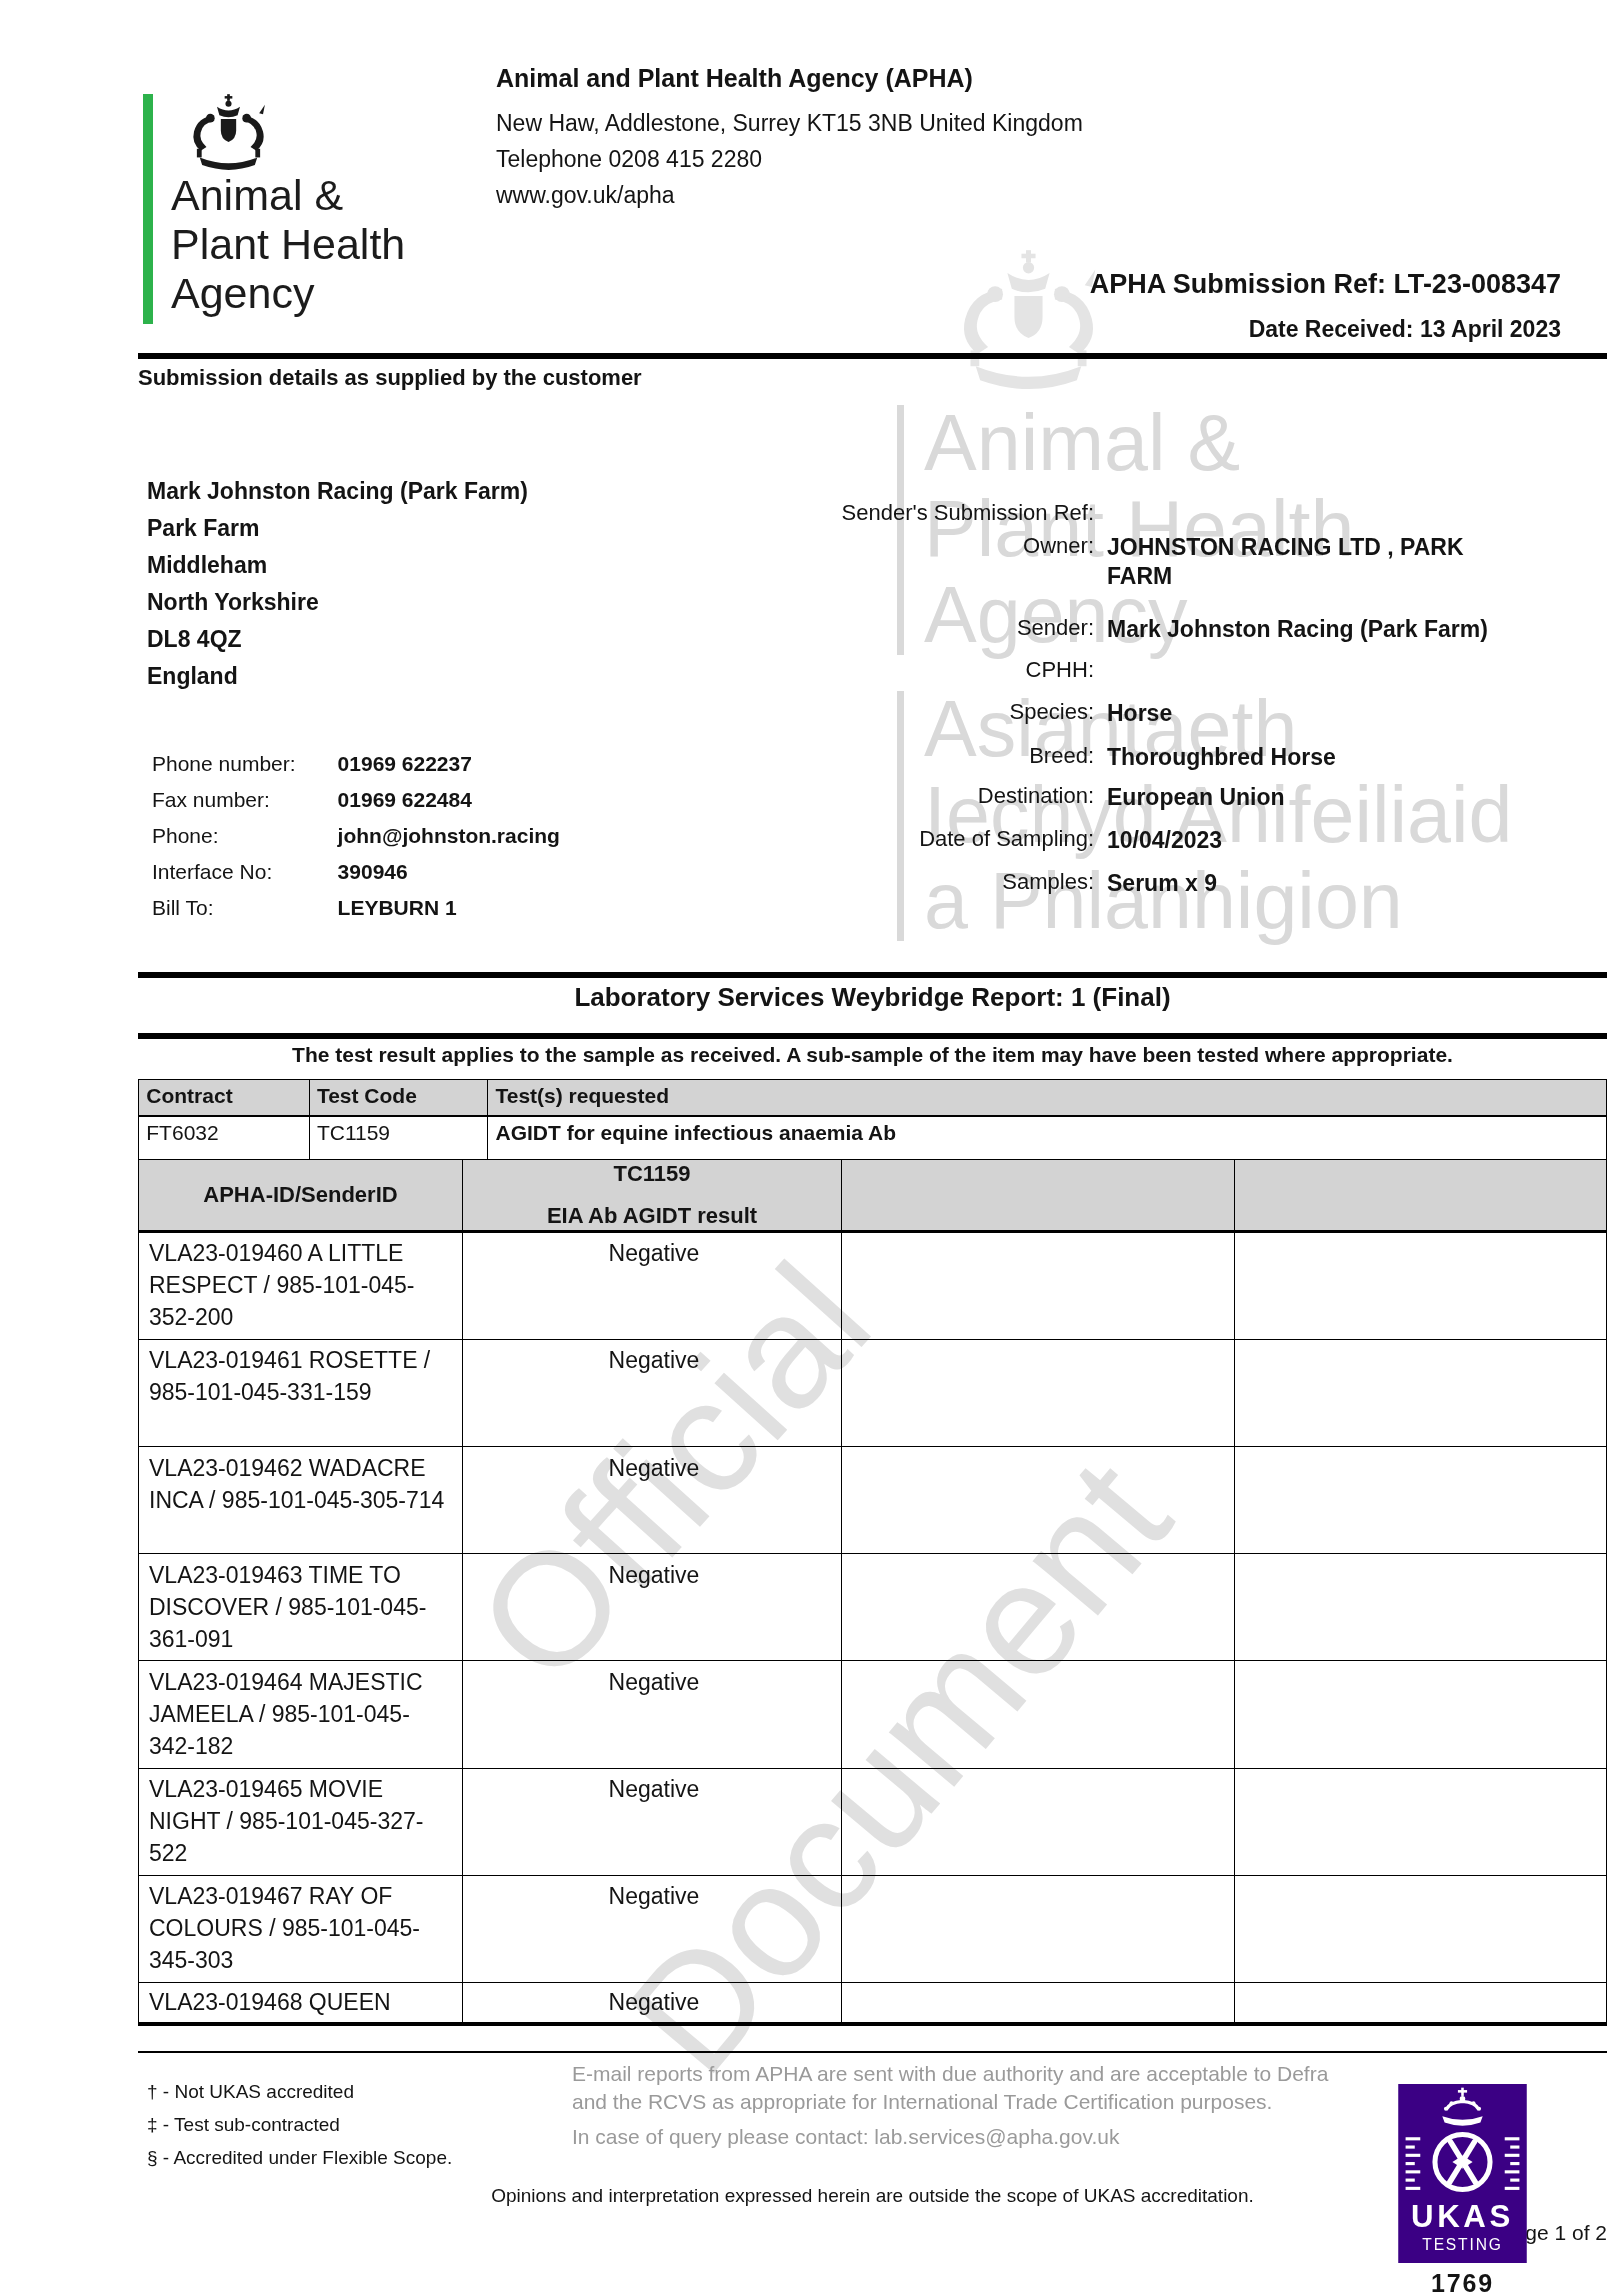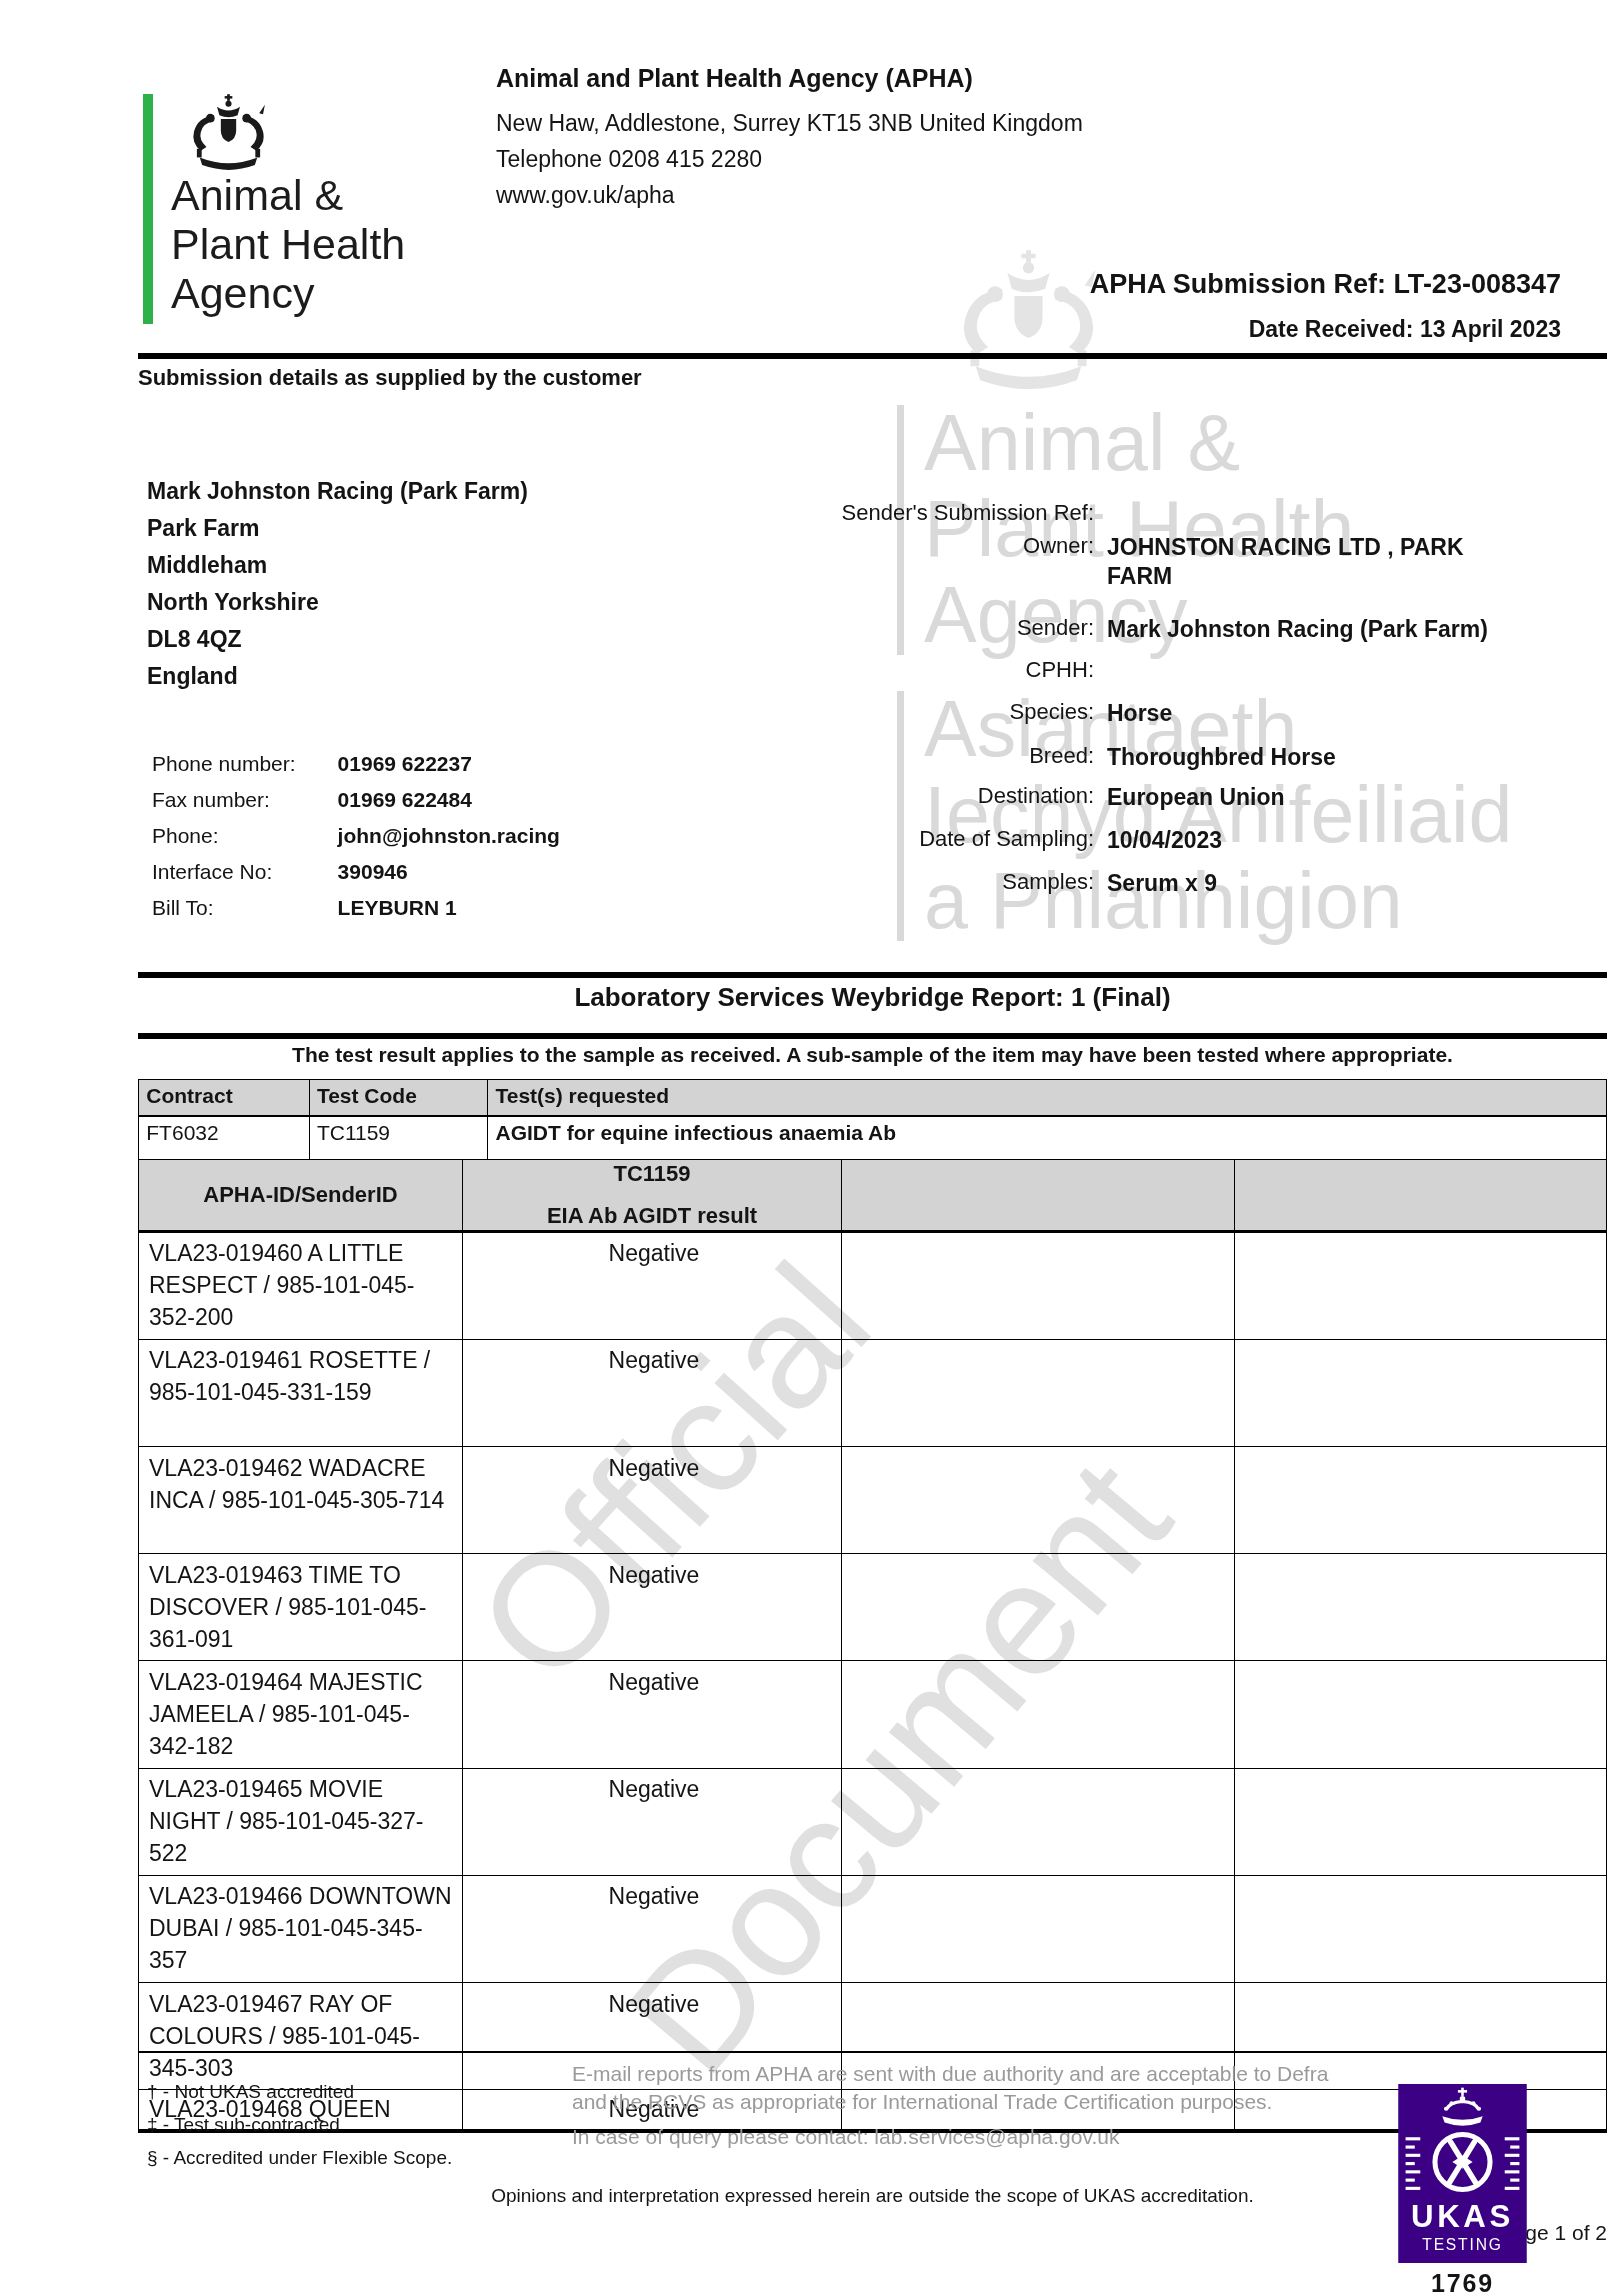--- a/index.html
+++ b/index.html
@@ -284,26 +284,20 @@
           <td></td>
             <td></td>
         </tr>
         <tr>
           <td>VLA23-019465 MOVIE NIGHT / 985-101-045-327-522</td>
           <td class="res">Negative</td>
           <td></td>
             <td></td>
         </tr>
         <tr>
-          <td>VLA23-019466 DOWNTOWN DUBAI / 985-101-045-345-357</td>
-          <td class="res">Negative</td>
-          <td></td>
-            <td></td>
-        </tr>
-        <tr>
           <td>VLA23-019467 RAY OF COLOURS / 985-101-045-345-303</td>
           <td class="res">Negative</td>
           <td></td>
             <td></td>
         </tr>
         <tr class="short">
           <td>VLA23-019468 QUEEN</td>
           <td class="res">Negative</td>
           <td></td>
             <td></td>

